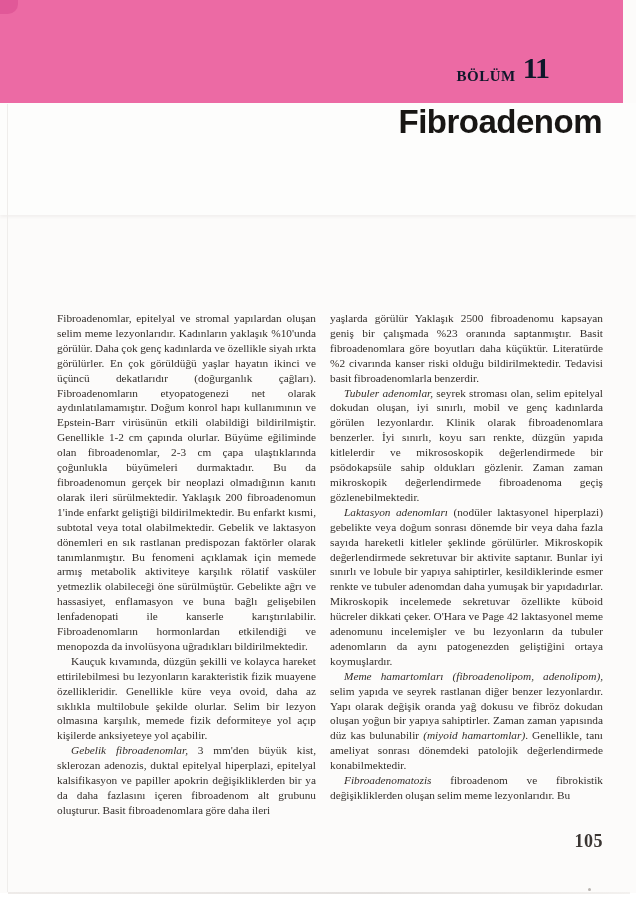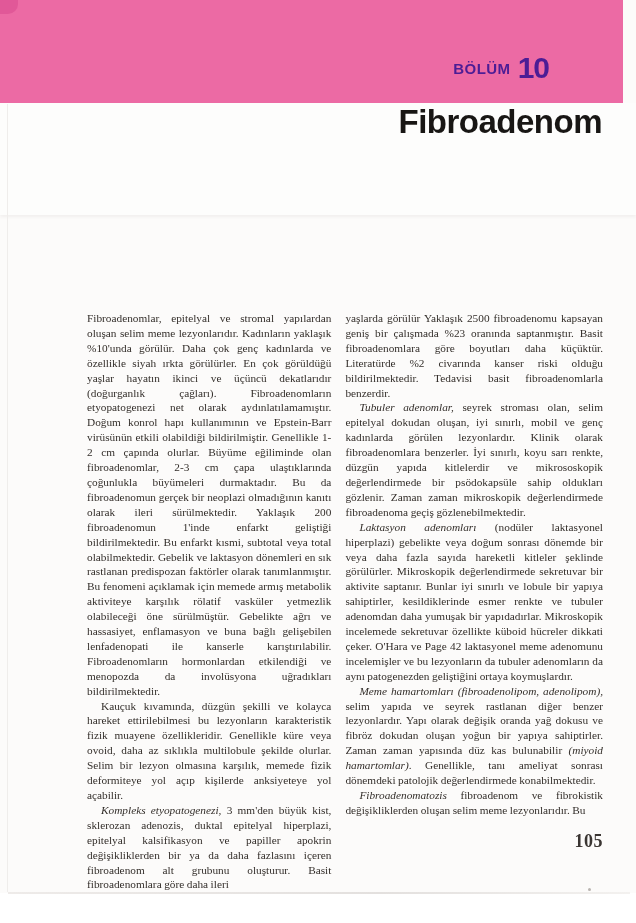--- a/index.html
+++ b/index.html
@@ -4,65 +4,65 @@
 <style>
   html,body{margin:0;padding:0;background:#ffffff;}
   body{width:636px;height:923px;position:relative;font-family:"Liberation Serif",serif;overflow:hidden;}
   .page{position:absolute;left:0;top:0;width:636px;height:893px;background:#fcfbfa;}
   .page-bottom-edge{position:absolute;left:8px;top:892px;width:622px;height:2px;background:linear-gradient(to right,#eeebe9,#e3e0de 60%,#f3f1ef);}
   .page-left-edge{position:absolute;left:7px;top:104px;width:1px;height:788px;background:#efedeb;}
 
   
   .banner{position:absolute;left:0;top:0;width:623px;height:103px;background:#ec6aa4;}
   .banner-corner{position:absolute;left:0;top:0;width:18px;height:14px;background:#d8488e;opacity:.55;border-bottom-right-radius:10px;}
-  .chapter{position:absolute;right:74px;bottom:18px;display:flex;align-items:center;gap:7px;color:#4c1d95;font-family:Liberation Sans, sans-serif;}
+  .chapter{position:absolute;right:74px;bottom:18px;display:flex;align-items:flex-end;gap:7px;color:#0f172a;font-family:Liberation Serif, serif;}
   .chapter .label{font-size:15px;font-weight:700;letter-spacing:.5px;}
   .chapter .number{font-size:30px;font-weight:700;letter-spacing:-1px;}
 
   
   .header{position:absolute;left:0;top:103px;width:636px;height:112px;background:#fdfdfc;box-shadow:0 2px 3px rgba(60,50,45,.06);}
   .title{position:absolute;right:34px;top:0;font-family:"Liberation Sans",sans-serif;font-weight:700;font-size:33px;letter-spacing:-.5px;color:#181614;}
   .authors{position:absolute;right:37px;top:58px;text-align:right;font-family:"Liberation Sans",sans-serif;font-style:italic;font-weight:700;font-size:14px;line-height:19px;color:#33302d;}
 
   
   .columns{position:absolute;left:57px;top:311px;width:546px;display:flex;gap:14px;color:#332e2a;}
   .col{text-align:justify;font-size:11.3px;line-height:14.9px;word-spacing:-0.3px;}
-  .col-left{width:259px;margin-left:30px;}
+  .col-left{width:259px;}
   .col-right{width:273px;}
   .para{margin:0;}
   .para.indent{text-indent:14px;}
   .lead{font-weight:400;font-style:italic;}
 
   .page-number{position:absolute;right:33px;top:831px;font-size:18px;font-weight:700;color:#3a3532;letter-spacing:.5px;}
   .speck{position:absolute;left:588px;top:888px;width:3px;height:3px;background:#b9b4b0;border-radius:50%;}
 </style>
 </head>
 <body>
 
 <div class="page">
 
   <div class="banner">
     <div class="banner-corner"></div>
     <div class="chapter">
       <span class="label">BÖLÜM</span>
-      <span class="number">10</span>
+      <span class="number">11</span>
     </div>
   </div>
 
   <div class="header">
     <div class="title">Fibroadenom</div>
     <div class="authors">
     </div>
   </div>
 
   <div class="columns">
     <div class="col col-left">
         <p class="para"><span>Fibroadenomlar, epitelyal ve stromal yapılardan oluşan selim meme lezyonlarıdır. Kadınların yaklaşık %10'unda görülür. Daha çok genç kadınlarda ve özellikle siyah ırkta görülürler. En çok görüldüğü yaşlar hayatın ikinci ve üçüncü dekatlarıdır (doğurganlık çağları). Fibroadenomların etyopatogenezi net olarak aydınlatılamamıştır. Doğum konrol hapı kullanımının ve Epstein-Barr virüsünün etkili olabildiği bildirilmiştir. Genellikle 1-2 cm çapında olurlar. Büyüme eğiliminde olan fibroadenomlar, 2-3 cm çapa ulaştıklarında çoğunlukla büyümeleri durmaktadır. Bu da fibroadenomun gerçek bir neoplazi olmadığının kanıtı olarak ileri sürülmektedir. Yaklaşık 200 fibroadenomun 1'inde enfarkt geliştiği bildirilmektedir. Bu enfarkt kısmi, subtotal veya total olabilmektedir. Gebelik ve laktasyon dönemleri en sık rastlanan predispozan faktörler olarak tanımlanmıştır. Bu fenomeni açıklamak için memede armış metabolik aktiviteye karşılık rölatif vasküler yetmezlik olabileceği öne sürülmüştür. Gebelikte ağrı ve hassasiyet, enflamasyon ve buna bağlı gelişebilen lenfadenopati ile kanserle karıştırılabilir. Fibroadenomların hormonlardan etkilendiği ve menopozda da involüsyona uğradıkları bildirilmektedir.</span></p>
         <p class="para indent"><span>Kauçuk kıvamında, düzgün şekilli ve kolayca hareket ettirilebilmesi bu lezyonların karakteristik fizik muayene özellikleridir. Genellikle küre veya ovoid, daha az sıklıkla multilobule şekilde olurlar. Selim bir lezyon olmasına karşılık, memede fizik deformiteye yol açıp kişilerde anksiyeteye yol açabilir.</span></p>
-        <p class="para indent"><span class="lead">Kompleks etyopatogenezi,</span><span> 3 mm'den büyük kist, sklerozan adenozis, duktal epitelyal hiperplazi, epitelyal kalsifikasyon ve papiller apokrin değişikliklerden bir ya da daha fazlasını içeren fibroadenom alt grubunu oluşturur. Basit fibroadenomlara göre daha ileri</span></p>
+        <p class="para indent"><span class="lead">Gebelik fibroadenomlar,</span><span> 3 mm'den büyük kist, sklerozan adenozis, duktal epitelyal hiperplazi, epitelyal kalsifikasyon ve papiller apokrin değişikliklerden bir ya da daha fazlasını içeren fibroadenom alt grubunu oluşturur. Basit fibroadenomlara göre daha ileri</span></p>
       </div>
     <div class="col col-right">
         <p class="para"><span>yaşlarda görülür Yaklaşık 2500 fibroadenomu kapsayan geniş bir çalışmada %23 oranında saptanmıştır. Basit fibroadenomlara göre boyutları daha küçüktür. Literatürde %2 civarında kanser riski olduğu bildirilmektedir. Tedavisi basit fibroadenomlarla benzerdir.</span></p>
         <p class="para indent"><span class="lead">Tubuler adenomlar,</span><span> seyrek stroması olan, selim epitelyal dokudan oluşan, iyi sınırlı, mobil ve genç kadınlarda görülen lezyonlardır. Klinik olarak fibroadenomlara benzerler. İyi sınırlı, koyu sarı renkte, düzgün yapıda kitlelerdir ve mikrososkopik değerlendirmede bir psödokapsüle sahip oldukları gözlenir. Zaman zaman mikroskopik değerlendirmede fibroadenoma geçiş gözlenebilmektedir.</span></p>
         <p class="para indent"><span class="lead">Laktasyon adenomları</span><span> (nodüler laktasyonel hiperplazi) gebelikte veya doğum sonrası dönemde bir veya daha fazla sayıda hareketli kitleler şeklinde görülürler. Mikroskopik değerlendirmede sekretuvar bir aktivite saptanır. Bunlar iyi sınırlı ve lobule bir yapıya sahiptirler, kesildiklerinde esmer renkte ve tubuler adenomdan daha yumuşak bir yapıdadırlar. Mikroskopik incelemede sekretuvar özellikte küboid hücreler dikkati çeker. O'Hara ve Page 42 laktasyonel meme adenomunu incelemişler ve bu lezyonların da tubuler adenomların da aynı patogenezden geliştiğini ortaya koymuşlardır.</span></p>
         <p class="para indent"><span class="lead">Meme hamartomları (fibroadenolipom, adenolipom),</span><span> selim yapıda ve seyrek rastlanan diğer benzer lezyonlardır. Yapı olarak değişik oranda yağ dokusu ve fibröz dokudan oluşan yoğun bir yapıya sahiptirler. Zaman zaman yapısında düz kas bulunabilir </span><span class="lead">(miyoid hamartomlar)</span><span>. Genellikle, tanı ameliyat sonrası dönemdeki patolojik değerlendirmede konabilmektedir.</span></p>
         <p class="para indent"><span class="lead">Fibroadenomatozis</span><span> fibroadenom ve fibrokistik değişikliklerden oluşan selim meme lezyonlarıdır. Bu</span></p>
       </div>
   </div>
 

